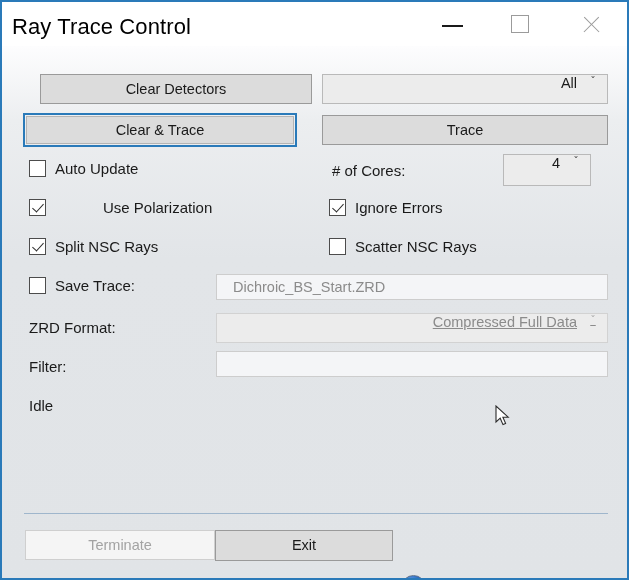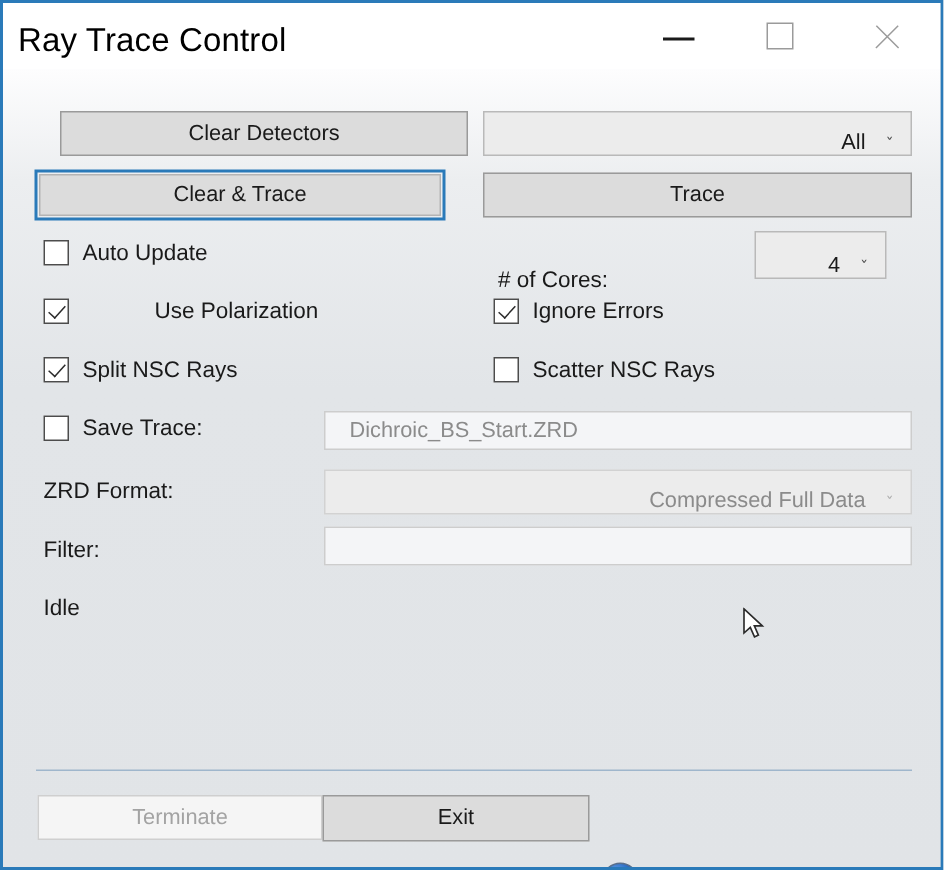--- a/index.html
+++ b/index.html
@@ -135,21 +135,21 @@
   }
 
   .combo {
     position: absolute;
     box-sizing: border-box;
     background: #ececec;
     border: 1px solid #b9b9b9;
     font-size: 14.5px;
     color: #1a1a1a;
     display: flex;
-    align-items: flex-end;
+    align-items: flex-start;
     justify-content: flex-end;
     cursor: default;
   }
   .combo .combo-text {
     padding-right: 6px;
     white-space: nowrap;
   }
   .combo .chev {
     width: 20px;
     display: flex;
@@ -300,21 +300,21 @@
 
     <div class="pushbtn" style="left:320px; top:69px; width:286px; height:30px;">
       <span>Trace</span>
     </div>
 
     <div class="cbrow" style="left:27px; top:114px;">
       <span class="cbbox" id="cb-auto-update"></span>
       <span class="cblabel">Auto Update</span>
     </div>
 
-    <div class="statictext" style="left:330px; top:116px;margin-top:16px;"># of Cores:</div>
+    <div class="statictext" style="left:330px; top:116px;"># of Cores:</div>
 
     <div class="combo" style="left:501px; top:108px; width:88px; height:32px;">
       <span class="combo-text">4</span>
       <span class="chev">ˇ</span>
     </div>
 
     <div class="cbrow" style="left:27px; top:153px;gap:48px;">
       <span class="cbbox checked" id="cb-use-polarization"></span>
       <span class="cblabel">Use Polarization</span>
     </div>
@@ -338,21 +338,21 @@
       <span class="cbbox" id="cb-save-rays"></span>
       <span class="cblabel">Save Trace:</span>
     </div>
 
     <div class="textfield" style="left:214px; top:228px; width:392px; height:26px;">
       <span>Dichroic_BS_Start.ZRD</span>
     </div>
 
     <div class="statictext" style="left:27px; top:273px;">ZRD Format:</div>
 
-    <div class="combo disabled" style="left:214px; top:267px; width:392px; height:30px;">
+    <div class="combo disabled" style="left:214px; top:267px; width:392px; height:30px;text-decoration:underline;">
       <span class="combo-text">Compressed Full Data</span>
       <span class="chev">ˇ</span>
     </div>
 
     <div class="statictext" style="left:27px; top:312px;text-align:center;">Filter:</div>
 
     <div class="textfield" style="left:214px; top:305px; width:392px; height:26px;">
       <span></span>
     </div>
 

